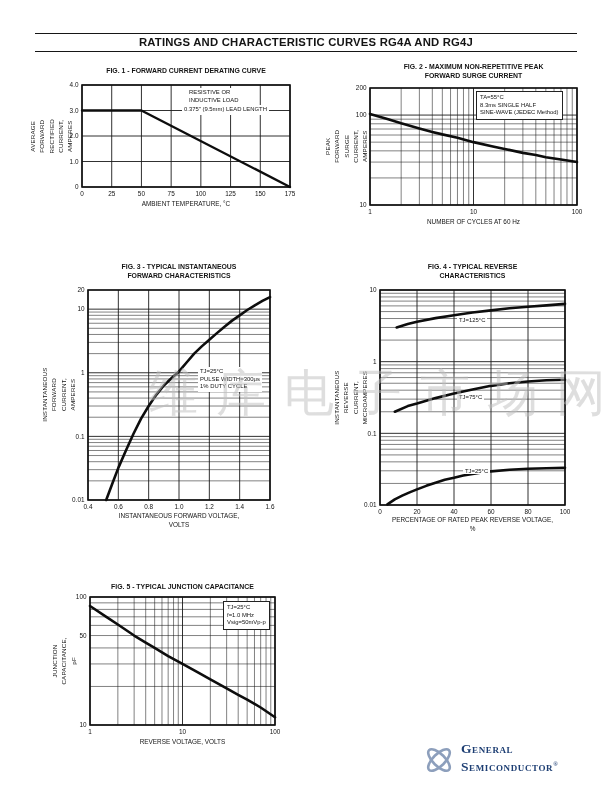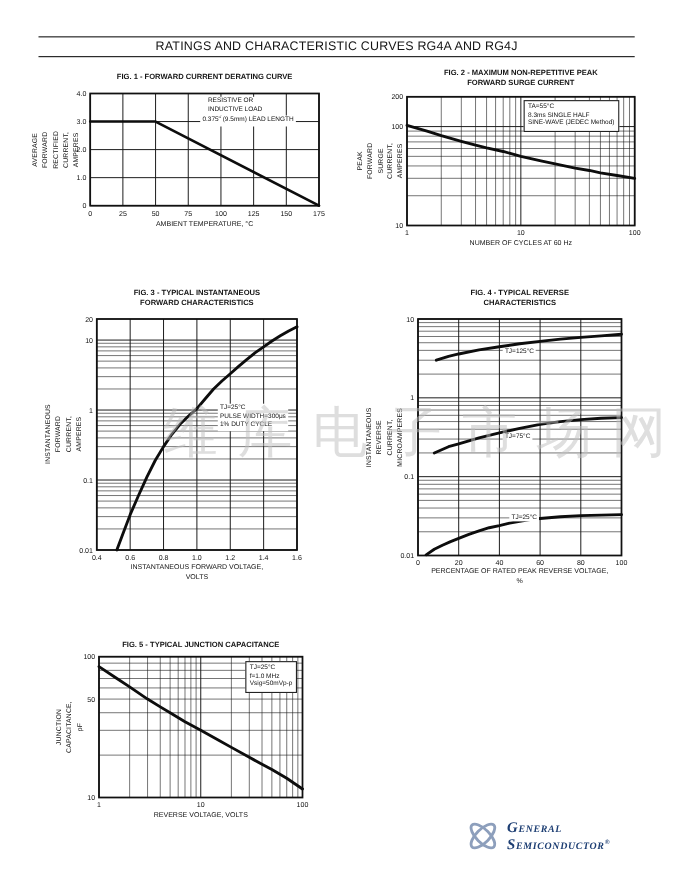--- a/index.html
+++ b/index.html
@@ -2,38 +2,38 @@
 <html><head>
 <meta charset="utf-8">
 <style>
   * { margin:0; padding:0; box-sizing:border-box; }
   html,body { width:612px; height:792px; }
   body {
     position:relative; background:#ffffff; color:#141414;
     font-family:"Liberation Sans", sans-serif; overflow:hidden;
   }
   .rule { position:absolute; border-top:1.7px solid #161616; }
-  .page-title { position:absolute; text-align:center; font-weight:400; font-size:11.3px; letter-spacing:0.2px; }
+  .page-title { position:absolute; text-align:center; font-weight:700; font-size:11.3px; letter-spacing:0.2px; }
   .fig { position:absolute; }
   .fig > * { position:absolute; }
   svg { overflow:visible; display:block; }
   svg text { font-family:"Liberation Sans", sans-serif; }
   .fig-title { font-weight:700; font-size:6.9px; text-align:center; white-space:pre-line; line-height:1.32; }
   .xlab { font-size:6.4px; text-align:center; white-space:pre-line; line-height:1.35; }
   .ylab-wrap { display:flex; align-items:center; justify-content:center; }
   .ylab { transform:rotate(-90deg); font-size:6.2px; text-align:center; line-height:1.5; white-space:pre-line; width:max-content; letter-spacing:0.2px; }
   .annot { font-size:5.9px; line-height:1.3; background:#ffffff; white-space:pre-line; padding:1px 2px; z-index:3; }
   .boxed { border:0.9px solid #222222; padding:2px 3px; }
   .curve-label { font-size:5.9px; background:#ffffff; padding:0 2px; z-index:3; }
   .watermark {
     position:absolute; font-family:"DejaVu Sans", sans-serif;
     font-size:50px; letter-spacing:18px; color:#bfbfbf; opacity:0.5;
     z-index:9; pointer-events:none; white-space:nowrap;
   }
-  .logo { position:absolute; display:flex; align-items:center; gap:5px;font-style:italic; }
+  .logo { position:absolute; display:flex; gap:5px; }
   .logo-text {
     font-family:"Liberation Serif", serif; font-variant:small-caps; font-weight:700;
     color:#1d3e73; font-size:13.5px; line-height:14.5px; letter-spacing:0.6px;
   }
   .reg { font-size:6px; vertical-align:5px; letter-spacing:0; }
 </style>
 </head>
 <body>
 
 <div class="rule" style="left:35px; top:33px; width:542px;"></div>

